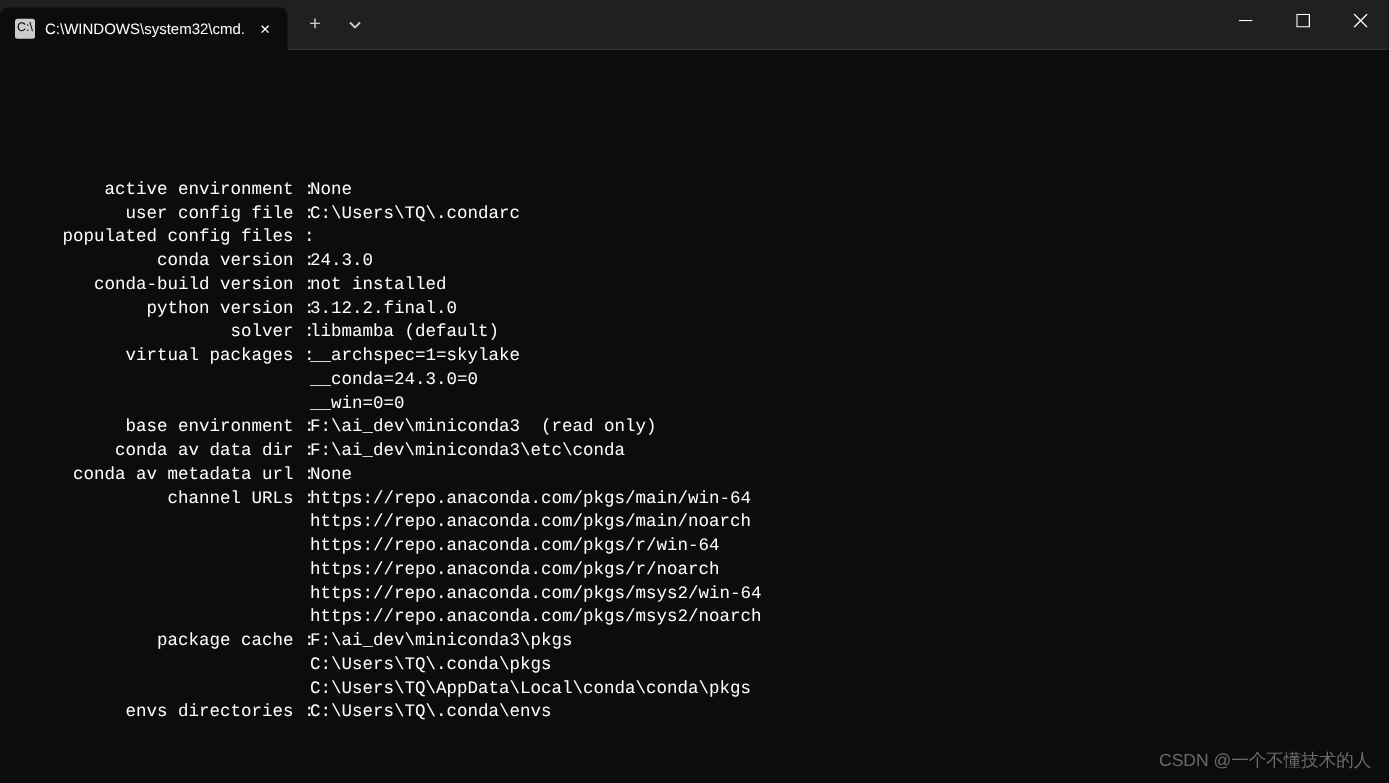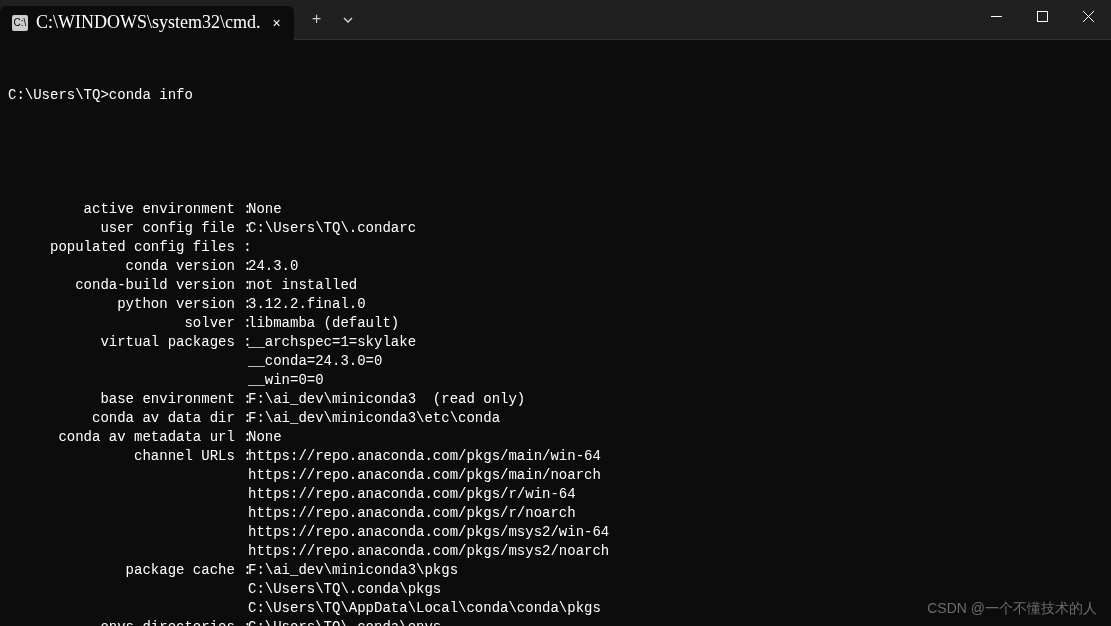--- a/index.html
+++ b/index.html
@@ -49,23 +49,23 @@
       border-radius: 2px;
       font-size: 10px;
       color: #000;
       display: flex;
       align-items: center;
       justify-content: center;
       font-family: sans-serif;
     }
     .tab-title {
       color: #fff;
-      font-size: 18px;
+      font-size: 12px;
       flex: 1;
-      font-family: Liberation Serif, serif;
+      font-family: Liberation Sans, sans-serif;
     }
     .tab-close {
       width: 16px;
       height: 16px;
       display: flex;
       align-items: center;
       justify-content: center;
       color: #fff;
       font-size: 14px;
       cursor: pointer;
@@ -163,18 +163,17 @@
     </div>
     <div class="win-btn close">
       <svg width="11" height="11" viewBox="0 0 11 11">
           <path d="M0 0 L11 11 M11 0 L0 11" stroke="#fff" stroke-width="1"></path>
         </svg>
     </div>
   </div>
 </div>
 
 <div class="terminal">
-  <div><span>C:\Users\TQ&gt;</span><span>conda info</span></div>
   <div>&nbsp;</div>
   <div id="info-container"><div class="info-row"><span class="info-label" style="white-space: pre;">         active environment :</span><span class="info-value">None</span></div><div class="info-row"><span class="info-label" style="white-space: pre;">           user config file :</span><span class="info-value">C:\Users\TQ\.condarc</span></div><div class="info-row"><span class="info-label" style="white-space: pre;">     populated config files :</span><span class="info-value"></span></div><div class="info-row"><span class="info-label" style="white-space: pre;">              conda version :</span><span class="info-value">24.3.0</span></div><div class="info-row"><span class="info-label" style="white-space: pre;">        conda-build version :</span><span class="info-value">not installed</span></div><div class="info-row"><span class="info-label" style="white-space: pre;">             python version :</span><span class="info-value">3.12.2.final.0</span></div><div class="info-row"><span class="info-label" style="white-space: pre;">                     solver :</span><span class="info-value">libmamba (default)</span></div><div class="info-row"><span class="info-label" style="white-space: pre;">           virtual packages :</span><span class="info-value">__archspec=1=skylake</span></div><div class="info-row"><span class="info-label" style="white-space: pre;">                             </span><span class="info-value">__conda=24.3.0=0</span></div><div class="info-row"><span class="info-label" style="white-space: pre;">                             </span><span class="info-value">__win=0=0</span></div><div class="info-row"><span class="info-label" style="white-space: pre;">           base environment :</span><span class="info-value">F:\ai_dev\miniconda3  (read only)</span></div><div class="info-row"><span class="info-label" style="white-space: pre;">          conda av data dir :</span><span class="info-value">F:\ai_dev\miniconda3\etc\conda</span></div><div class="info-row"><span class="info-label" style="white-space: pre;">      conda av metadata url :</span><span class="info-value">None</span></div><div class="info-row"><span class="info-label" style="white-space: pre;">               channel URLs :</span><span class="info-value">https://repo.anaconda.com/pkgs/main/win-64</span></div><div class="info-row"><span class="info-label" style="white-space: pre;">                             </span><span class="info-value">https://repo.anaconda.com/pkgs/main/noarch</span></div><div class="info-row"><span class="info-label" style="white-space: pre;">                             </span><span class="info-value">https://repo.anaconda.com/pkgs/r/win-64</span></div><div class="info-row"><span class="info-label" style="white-space: pre;">                             </span><span class="info-value">https://repo.anaconda.com/pkgs/r/noarch</span></div><div class="info-row"><span class="info-label" style="white-space: pre;">                             </span><span class="info-value">https://repo.anaconda.com/pkgs/msys2/win-64</span></div><div class="info-row"><span class="info-label" style="white-space: pre;">                             </span><span class="info-value">https://repo.anaconda.com/pkgs/msys2/noarch</span></div><div class="info-row"><span class="info-label" style="white-space: pre;">              package cache :</span><span class="info-value">F:\ai_dev\miniconda3\pkgs</span></div><div class="info-row"><span class="info-label" style="white-space: pre;">                             </span><span class="info-value">C:\Users\TQ\.conda\pkgs</span></div><div class="info-row"><span class="info-label" style="white-space: pre;">                             </span><span class="info-value">C:\Users\TQ\AppData\Local\conda\conda\pkgs</span></div><div class="info-row"><span class="info-label" style="white-space: pre;">           envs directories :</span><span class="info-value">C:\Users\TQ\.conda\envs</span></div></div>
 </div>
 
 <div class="watermark">CSDN @一个不懂技术的人</div>
 
 </body></html>

